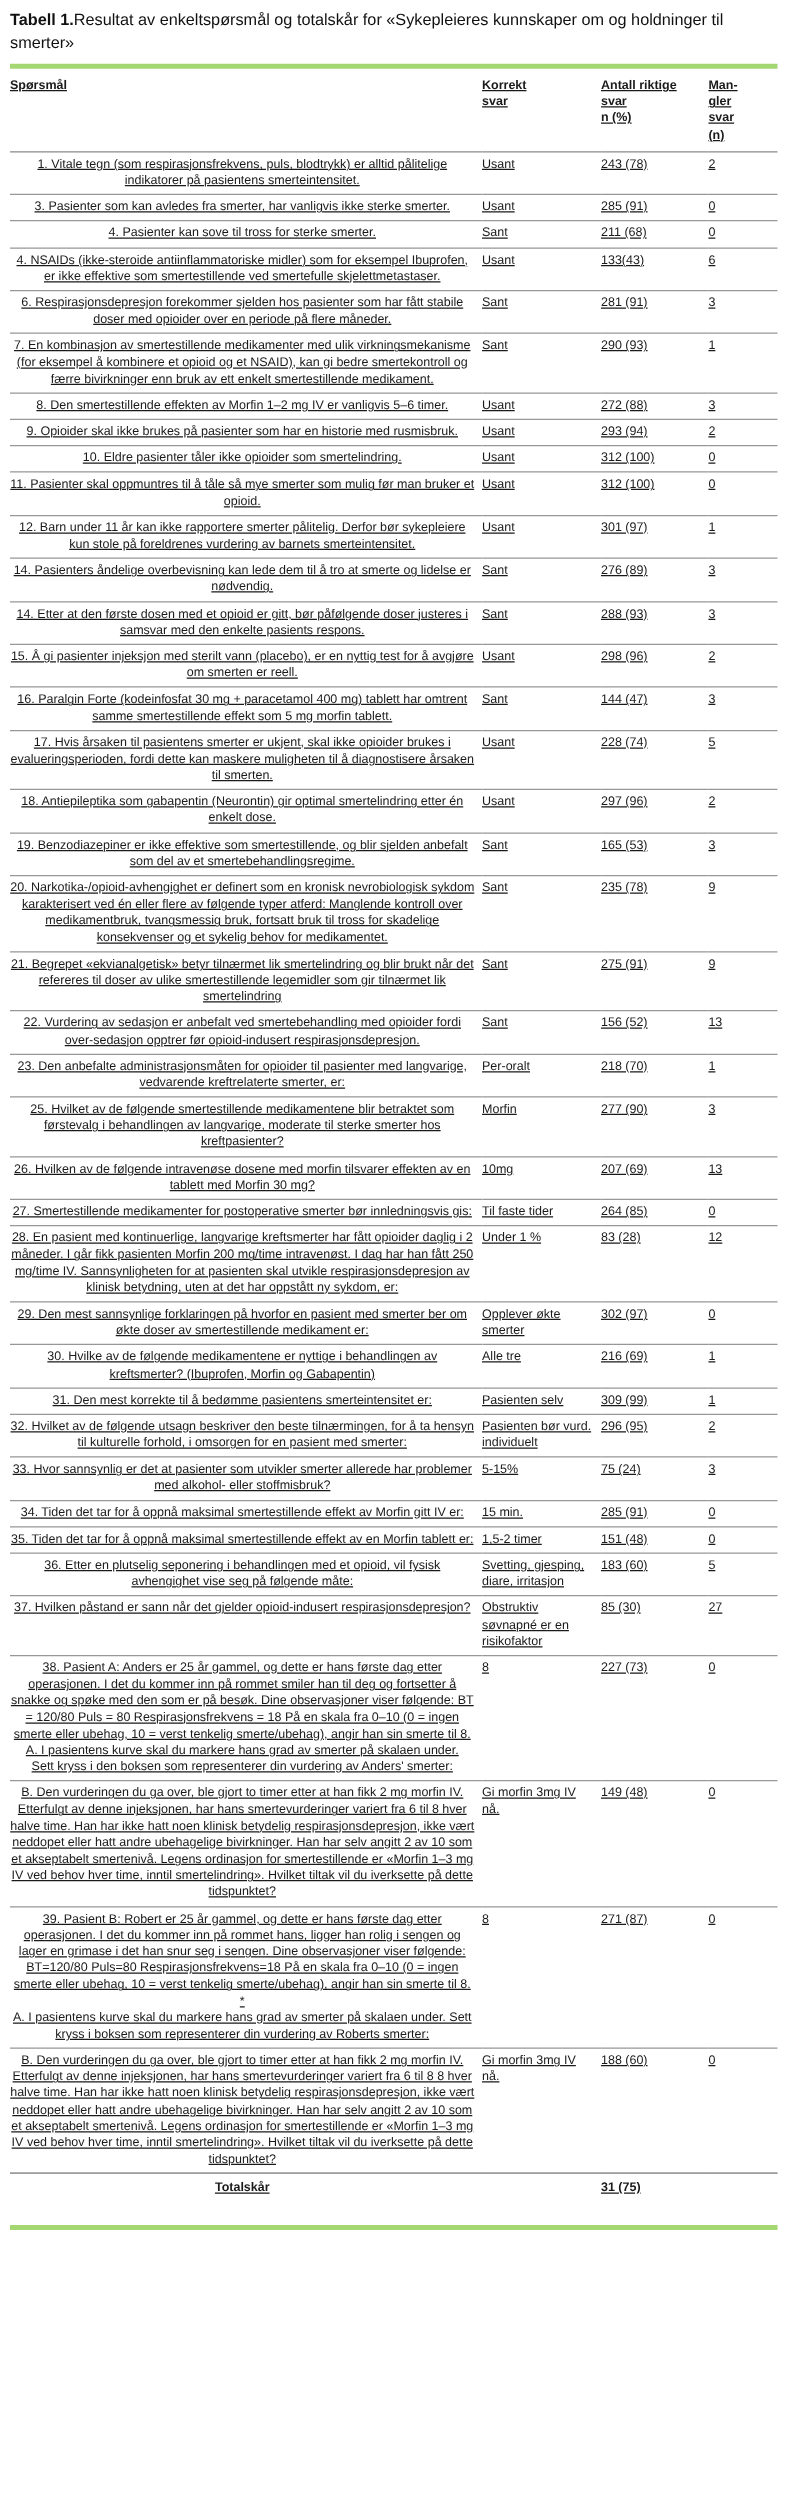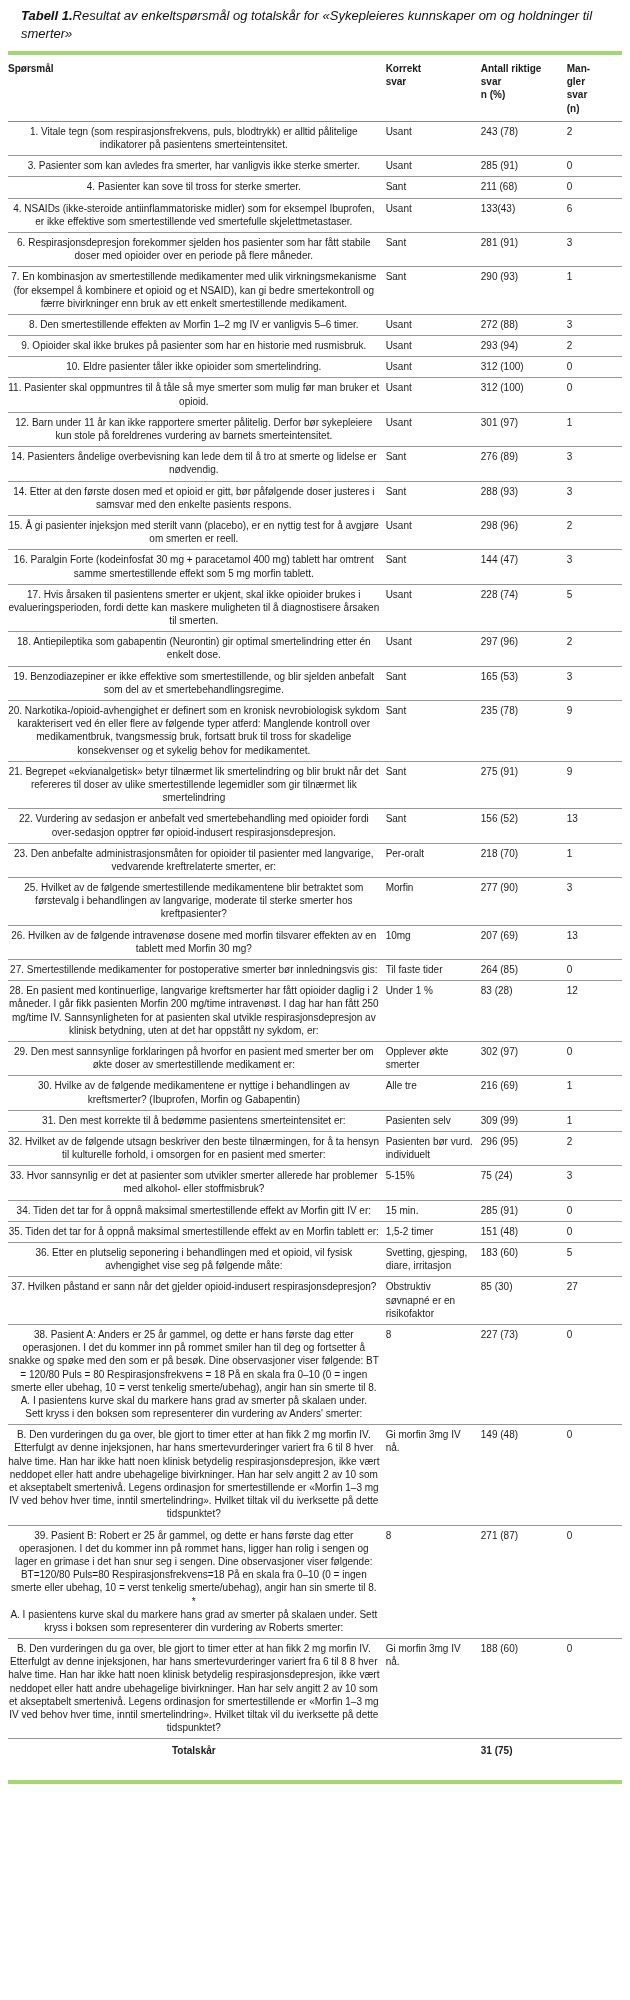--- a/index.html
+++ b/index.html
@@ -11,38 +11,38 @@
     color: #1a1a1a;
     -webkit-font-smoothing: antialiased;
   }
   .page {
     width: 614px;
     padding: 5px 8px 10px 8px;
   }
   .table-title {
     font-size: 13px;
     line-height: 1.35;
-    margin: 2px 0 9px 13px;
+    margin: 2px 0 9px 0;
     color: #111;
-    font-style: italic;
   }
   .table-title .title-label { font-weight: bold; }
   .rule {
     height: 4px;
     background: #a4d671;
     border: none;
     margin: 0;
   }
   .rule.bottom { margin-top: 14px; }
   table.results {
     width: 100%;
     border-collapse: collapse;
     table-layout: fixed;
     font-size: 10px;
     line-height: 1.32;
+    text-decoration: underline;
   }
   col.c-q       { width: 61.5%; }
   col.c-correct { width: 15.5%; }
   col.c-n       { width: 14%; }
   col.c-miss    { width: 9%; }
   th {
     text-align: left;
     vertical-align: top;
     font-weight: bold;
     font-size: 10px;

